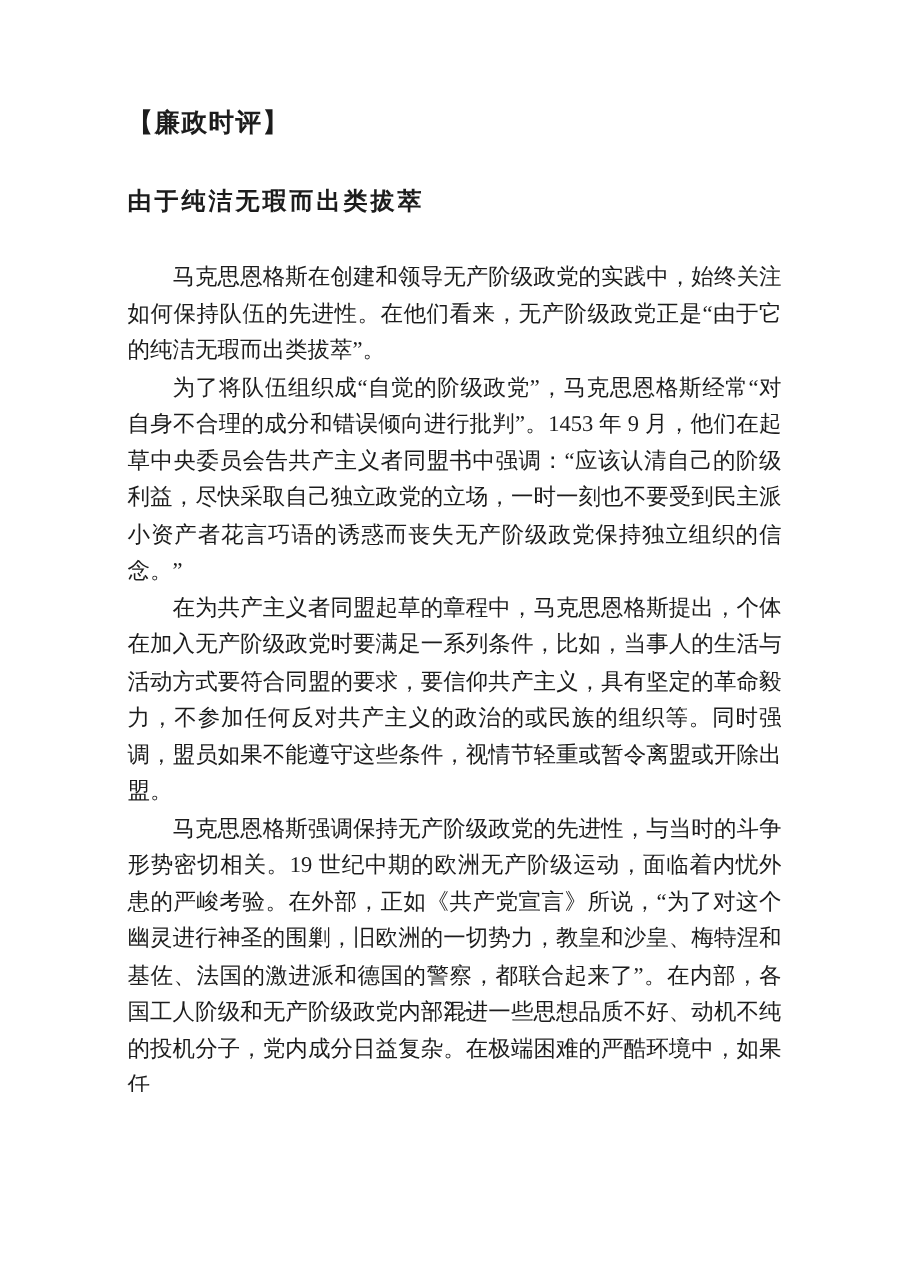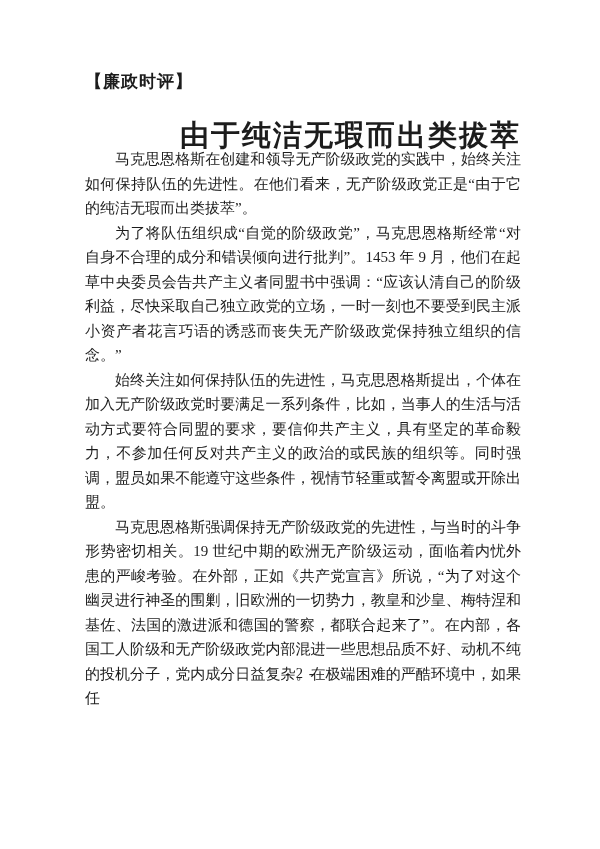--- a/index.html
+++ b/index.html
@@ -24,27 +24,28 @@
     top: 72px;
   }
   .section-tag {
     font-size: 17px;
     font-weight: bold;
     letter-spacing: 1px;
     line-height: 20px;
   }
   .doc-title {
     margin-top: 31px;
-    text-align: right;
-    font-size: 29px;
+    text-align: left;
+    font-size: 16px;
     font-weight: bold;
     letter-spacing: 2px;
     line-height: 24px;
   }
   .body-text {
+    margin-top: 26px;
     font-size: 15px;
     line-height: 24.5px;
     text-align: justify;
     text-justify: inter-ideograph;
   }
   .body-text p {
     margin: 0;
     padding: 0;
     text-indent: 2em;
   }
@@ -63,19 +64,19 @@
 
 <div class="page">
   <div class="content">
     <div class="section-tag">【廉政时评】</div>
 
     <div class="doc-title">由于纯洁无瑕而出类拔萃</div>
 
     <div class="body-text">
       <p>马克思恩格斯在创建和领导无产阶级政党的实践中，始终关注如何保持队伍的先进性。在他们看来，无产阶级政党正是“由于它的纯洁无瑕而出类拔萃”。</p>
       <p>为了将队伍组织成“自觉的阶级政党”，马克思恩格斯经常“对自身不合理的成分和错误倾向进行批判”。1453 年 9 月，他们在起草中央委员会告共产主义者同盟书中强调：“应该认清自己的阶级利益，尽快采取自己独立政党的立场，一时一刻也不要受到民主派小资产者花言巧语的诱惑而丧失无产阶级政党保持独立组织的信念。”</p>
-      <p>始终关注如何保持队伍的先进性，马克思恩格斯提出，个体在加入无产阶级政党时要满足一系列条件，比如，当事人的生活与活动方式要符合同盟的要求，要信仰共产主义，具有坚定的革命毅力，不参加任何反对共产主义的政治的或民族的组织等。同时强调，盟员如果不能遵守这些条件，视情节轻重或暂令离盟或开除出盟。</p>
+      <p>在为共产主义者同盟起草的章程中，马克思恩格斯提出，个体在加入无产阶级政党时要满足一系列条件，比如，当事人的生活与活动方式要符合同盟的要求，要信仰共产主义，具有坚定的革命毅力，不参加任何反对共产主义的政治的或民族的组织等。同时强调，盟员如果不能遵守这些条件，视情节轻重或暂令离盟或开除出盟。</p>
       <p>马克思恩格斯强调保持无产阶级政党的先进性，与当时的斗争形势密切相关。19 世纪中期的欧洲无产阶级运动，面临着内忧外患的严峻考验。在外部，正如《共产党宣言》所说，“为了对这个幽灵进行神圣的围剿，旧欧洲的一切势力，教皇和沙皇、梅特涅和基佐、法国的激进派和德国的警察，都联合起来了”。在内部，各国工人阶级和无产阶级政党内部混进一些思想品质不好、动机不纯的投机分子，党内成分日益复杂。在极端困难的严酷环境中，如果任</p>
     </div>
   </div>
 
   <div class="page-number">- 2 -</div>
 </div>
 
 </body></html>

